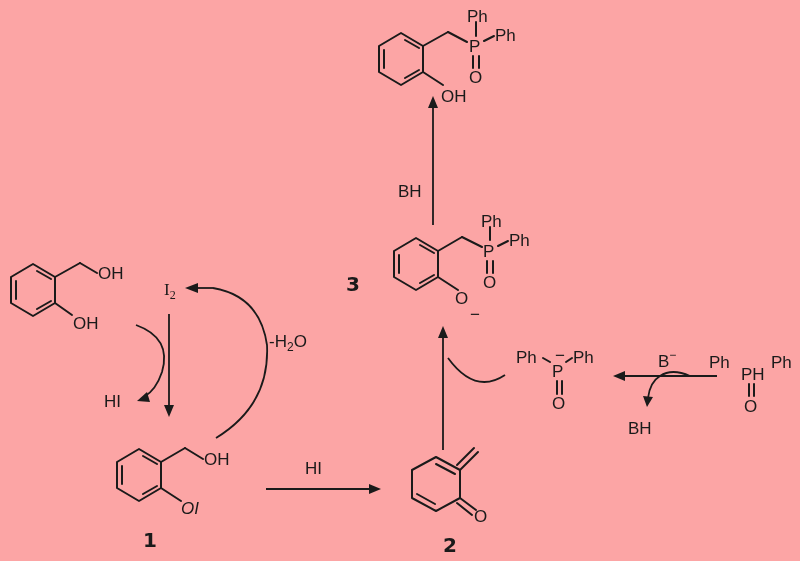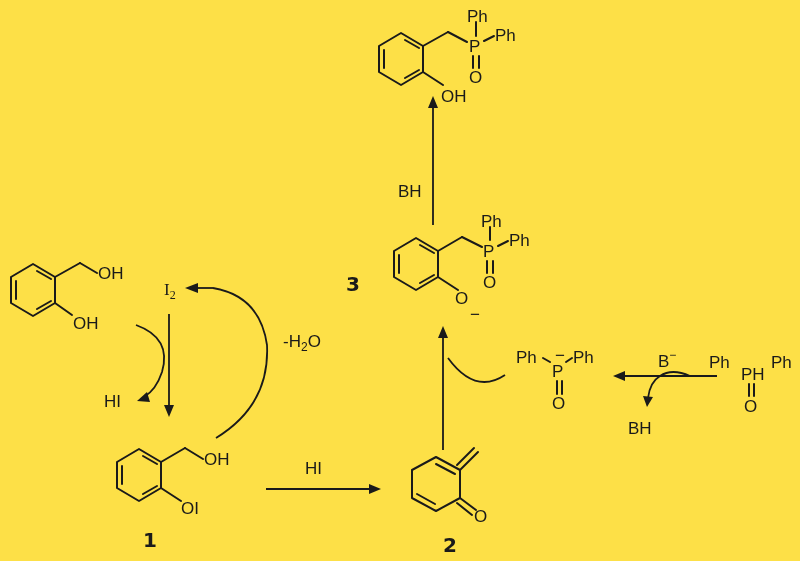--- a/index.html
+++ b/index.html
@@ -1,16 +1,16 @@
 <!DOCTYPE html>
 <html><head>
 <meta charset="utf-8">
 <style>
   html, body { margin: 0; padding: 0; background: #ffffff; }
-  #canvas { position: relative; width: 800px; height: 561px; overflow: hidden; background: #fde047; }
+  #canvas { position: relative; width: 800px; height: 561px; overflow: hidden; background: #fca5a5; }
   svg { position: absolute; left: 0; top: 0; }
   .bond { stroke: #1a1a1a; stroke-width: 2; fill: none; stroke-linecap: round; stroke-linejoin: round; }
   .arrow { stroke: #1a1a1a; stroke-width: 1.8; fill: none; }
   .head { fill: #1a1a1a; }
   .lbl { position: absolute; font-family: "Liberation Sans", sans-serif; font-size: 17px; color: #1a1a1a; white-space: nowrap; line-height: 1; }
   .num { position: absolute; font-family: "DejaVu Sans", sans-serif; font-weight: bold; font-size: 20px; color: #1a1a1a; line-height: 1; }
   .sub { font-size: 12px; vertical-align: -4px; }
   .sup { font-size: 12px; vertical-align: 8px; }
 </style>
 </head>
@@ -147,19 +147,19 @@
 <span class="lbl" style="left:744px;top:398px;">O</span>
 
 <span class="lbl" style="left:474px;top:508px;">O</span>
 <span class="num" style="left:443px;top:535px;">2</span>
 
 <span class="lbl" style="left:98px;top:265px;">OH</span>
 <span class="lbl" style="left:73px;top:315px;">OH</span>
 
 <span class="lbl" style="left:164px;top:281px;font-family:Liberation Serif, serif;"><span>I</span><span class="sub">2</span></span>
 <span class="lbl" style="left:104px;top:393px;">HI</span>
-<span class="lbl" style="left:283px;top:333px;text-align:right;"><span>-H</span><span class="sub">2</span><span>O</span></span>
+<span class="lbl" style="left:269px;top:333px;text-align:right;"><span>-H</span><span class="sub">2</span><span>O</span></span>
 
 <span class="lbl" style="left:204px;top:451px;">OH</span>
-<span class="lbl" style="left:181px;top:500px;">OI</span>
+<span class="lbl" style="left:181px;top:500px;font-style:italic;">OI</span>
 <span class="num" style="left:143px;top:530px;">1</span>
 <span class="lbl" style="left:305px;top:460px;">HI</span>
 </div>
 
 </body></html>

